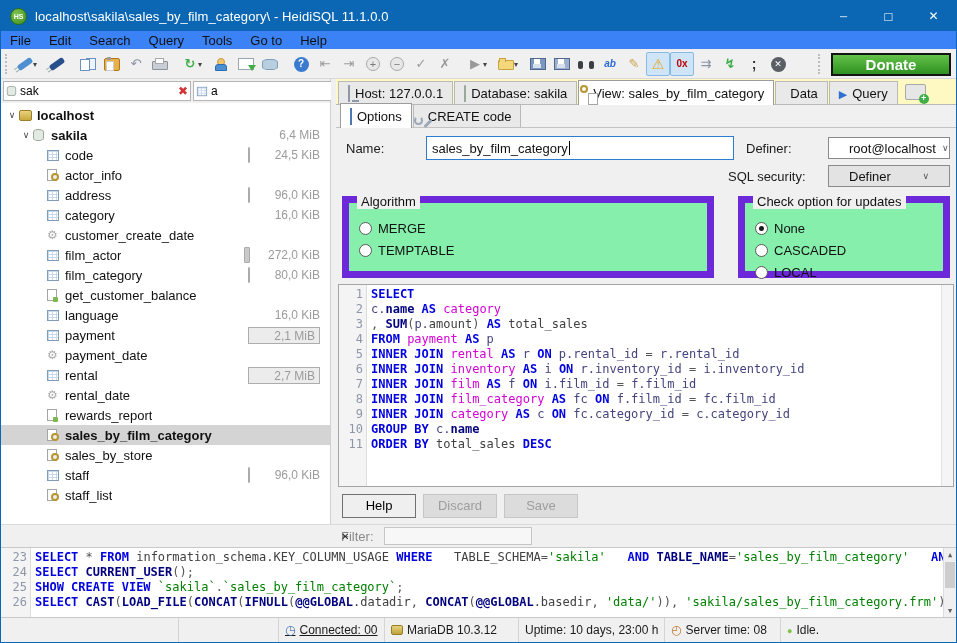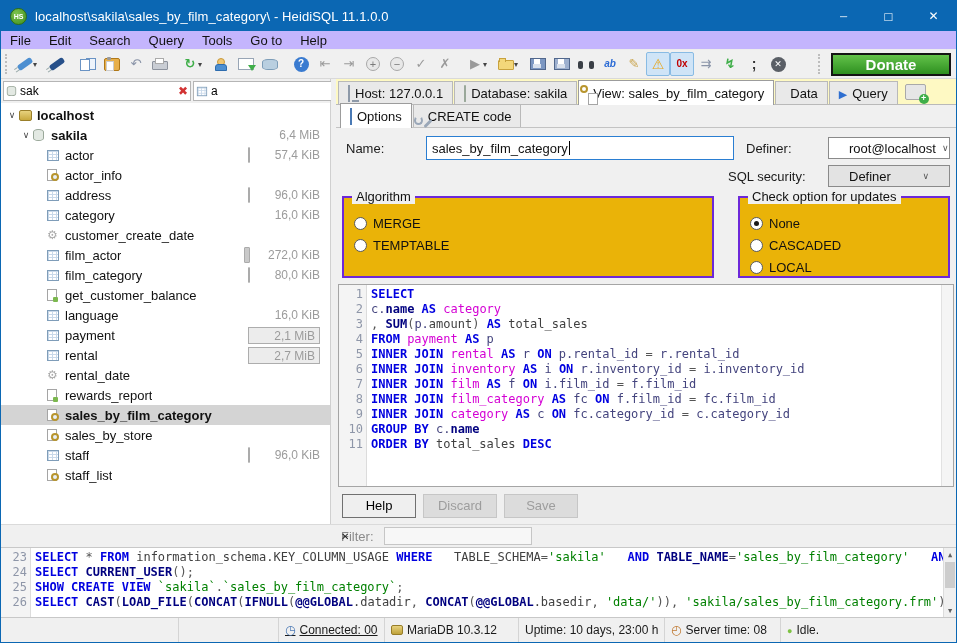--- a/index.html
+++ b/index.html
@@ -11,21 +11,21 @@
   .titlebar{height:30px;background:#0b67b3;display:flex;align-items:center;color:#fff;flex:none}
   .appicon{width:17px;height:17px;border-radius:50%;background:radial-gradient(circle at 35% 30%,#7cc24d,#3f8f1f);margin:0 8px 0 9px;color:#fff;font-size:7px;font-weight:bold;display:flex;align-items:center;justify-content:center;border:1px solid #2d6e14}
   .wtitle{font-size:13px;letter-spacing:.1px}
   .wincontrols{margin-left:auto;display:flex;height:100%}
   .wbtn{width:45px;height:100%;display:flex;align-items:center;justify-content:center;font-size:12px;color:#fff}
   .wmin::before{content:"─";font-size:10px}
   .wmax::before{content:"□";font-size:13px}
   .wclose::before{content:"✕";font-size:12px}
 
   
-  .menubar{height:19px;background:#c4b5fd;display:flex;align-items:center;flex:none;border-bottom:1px solid #ededed}
+  .menubar{height:19px;background:#3b82f6;display:flex;align-items:center;flex:none;border-bottom:1px solid #ededed}
   .menuitem{padding:1px 9px;height:100%;display:flex;align-items:center}
 
   
   .toolbar{height:29px;background:#f0f0f0;border-bottom:1px solid #d9d9d9;display:flex;align-items:center;flex:none;padding:0 2px}
   .grip{width:5px;height:20px;border-left:2px dotted #bdbdbd;margin:0 4px 0 2px}
   .tbwrap{display:flex;align-items:center;height:100%}
   .tbtn{height:24px;min-width:24px;display:flex;align-items:center;justify-content:center;border:1px solid transparent;border-radius:2px;padding:0 2px;position:relative}
   .tbtn.sep{min-width:0;width:7px;padding:0;border:none;pointer-events:none}
   .tbtn.sep::before{content:"";width:1px;height:20px;background:#d2d2d2;display:block;margin:0 auto}
   .tbtn.toggled{background:#cfe4f7;border-color:#88bbe4}
@@ -137,21 +137,21 @@
 
   
   .optpanel{height:156px;position:relative;background:#f0f0f0;flex:none;font-size:13px}
   .flabel{position:absolute;color:#1a1a1a}
   .fakeinput{position:absolute;background:#fff;border:1px solid #2a7ed2;height:24px;display:flex;align-items:center;padding:0 5px;font-size:13px}
   .tcursor{display:inline-block;width:1px;height:14px;background:#000;margin-left:1px}
   .combo{position:absolute;height:22px;border:1px solid #8a8a8a;display:flex;align-items:center;padding:0 20px;font-size:13px;justify-content:space-between}
   .combo.editable{background:#fff}
   .combo.droponly{background:#e3e3e3}
   .combo::after{content:"∨";color:#555;font-size:9px;margin-left:6px}
-  .group{position:absolute;border:2px solid #6d28d9;background:#eab308}
+  .group{position:absolute;border:7px solid #6d28d9;background:#86efac}
   .gtitle{position:absolute;top:-9px;left:8px;background:#f0f0f0;padding:0 4px}
   .radios{position:absolute;top:14px;left:10px;right:6px}
   .radio{display:flex;align-items:center;height:22px;gap:6px}
   .rdot{width:13px;height:13px;border:1px solid #5a5a5a;border-radius:50%;background:#fff;position:relative;flex:none}
   .rdot.checked::after{content:"";position:absolute;left:3px;top:3px;width:5px;height:5px;border-radius:50%;background:#1a1a1a}
 
   
   .editor{flex:1;margin:0 2px;border:1px solid #a5a5a5;background:#fff;position:relative;overflow:hidden;font-family:"DejaVu Sans Mono","Liberation Mono",monospace;font-size:12px}
   .gutterbg{position:absolute;left:0;top:0;bottom:0;width:28px;background:#f4f4f4;border-right:1px solid #dcdcdc}
   .vscroll{position:absolute;right:0;top:0;bottom:0;width:12px;background:#f5f5f5;border-left:1px solid #e2e2e2}
@@ -380,24 +380,24 @@
             <span class="tright">
               <span class="tsize">6,4 MiB</span>
             </span>
           </div>
           <div class="trow">
             <span class="indent" style="width: 32px;"></span>
             <span class="caret2" style="visibility: hidden;"></span>
             <span class="ticon">
               <span class="ti-table"></span>
             </span>
-            <span class="tlabel">actor</span>
+            <span class="tlabel">code</span>
             <span class="tright">
               <span class="sbar" style="width: 2px; flex: 0 0 auto;"></span>
-              <span class="tsize">57,4 KiB</span>
+              <span class="tsize">24,5 KiB</span>
             </span>
           </div>
           <div class="trow">
             <span class="indent" style="width: 32px;"></span>
             <span class="caret2" style="visibility: hidden;"></span>
             <span class="ticon">
               <span class="ti-view"></span>
             </span>
             <span class="tlabel">actor_info</span>
             <span class="tright">
@@ -486,20 +486,31 @@
           </div>
           <div class="trow">
             <span class="indent" style="width: 32px;"></span>
             <span class="caret2" style="visibility: hidden;"></span>
             <span class="ticon">
               <span class="ti-table"></span>
             </span>
             <span class="tlabel">payment</span>
             <span class="tright">
               <span class="tsize bigbar">2,1 MiB</span>
+            </span>
+          </div>
+          <div class="trow">
+            <span class="indent" style="width: 32px;"></span>
+            <span class="caret2" style="visibility: hidden;"></span>
+            <span class="ticon">
+              <span class="ti-proc"></span>
+            </span>
+            <span class="tlabel">payment_date</span>
+            <span class="tright">
+              <span class="tsize"></span>
             </span>
           </div>
           <div class="trow">
             <span class="indent" style="width: 32px;"></span>
             <span class="caret2" style="visibility: hidden;"></span>
             <span class="ticon">
               <span class="ti-table"></span>
             </span>
             <span class="tlabel">rental</span>
             <span class="tright">

